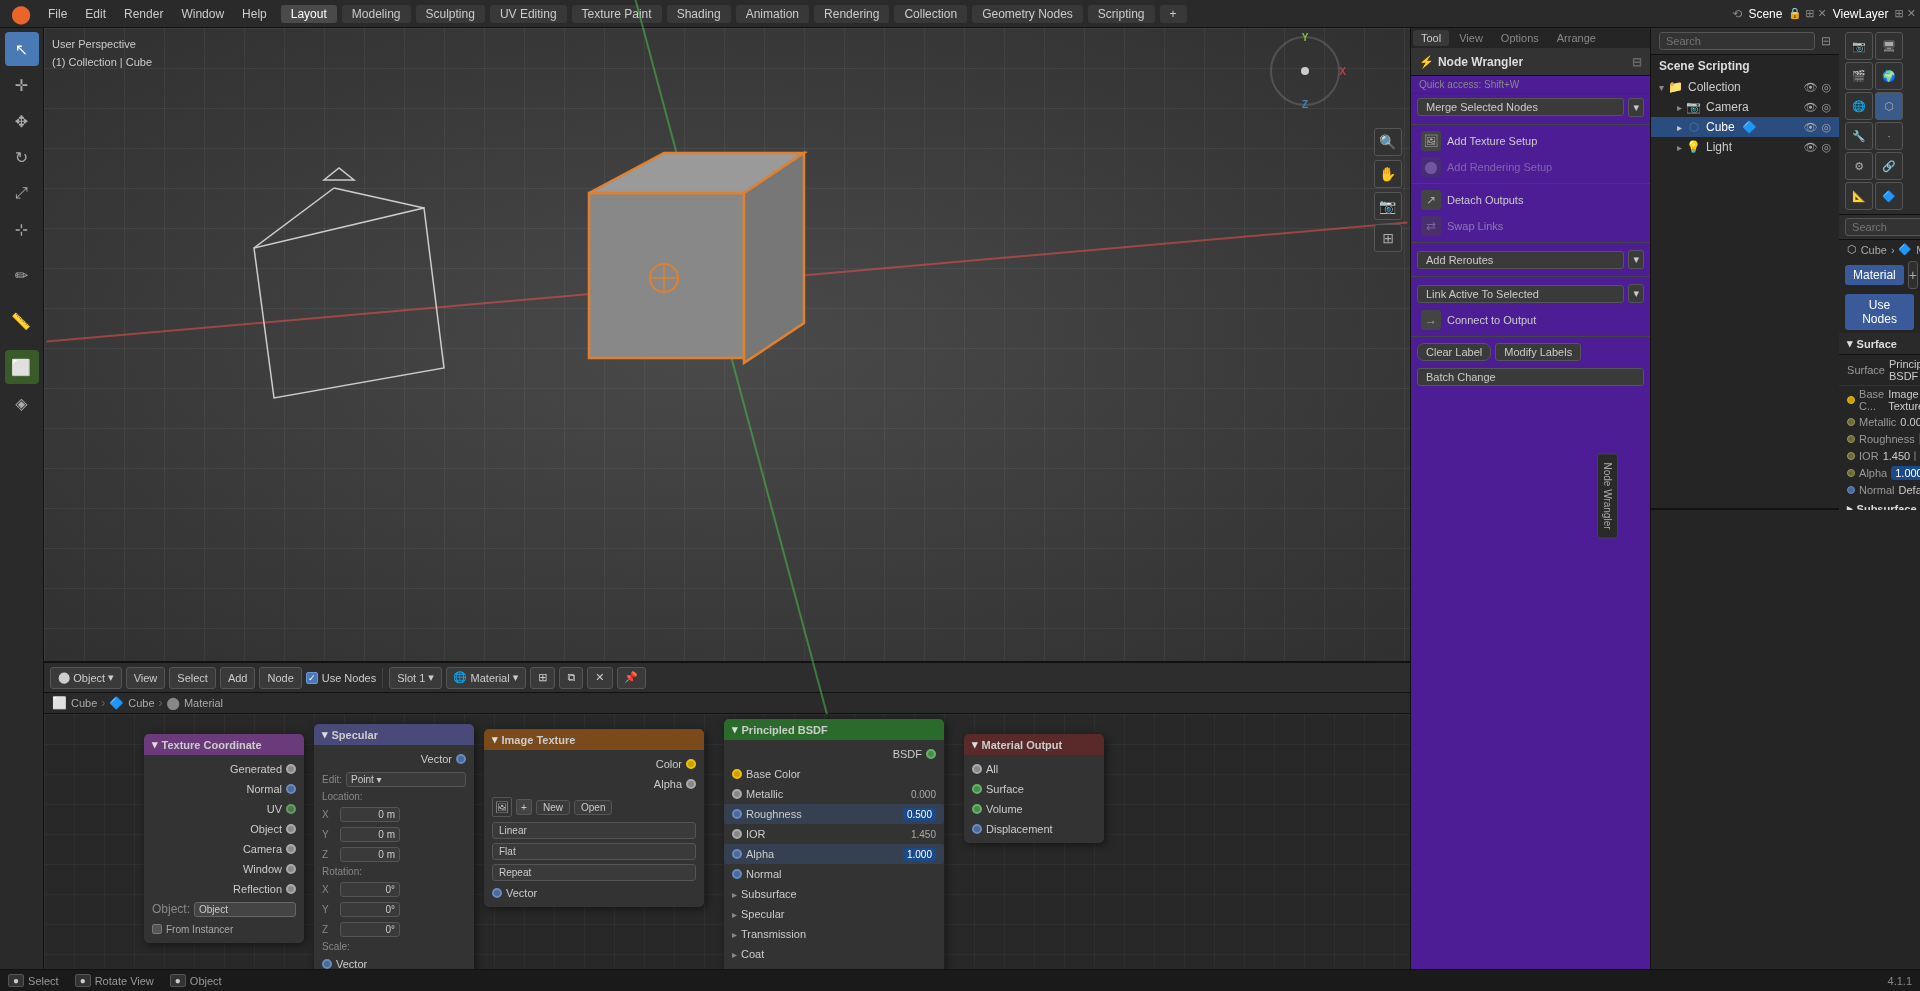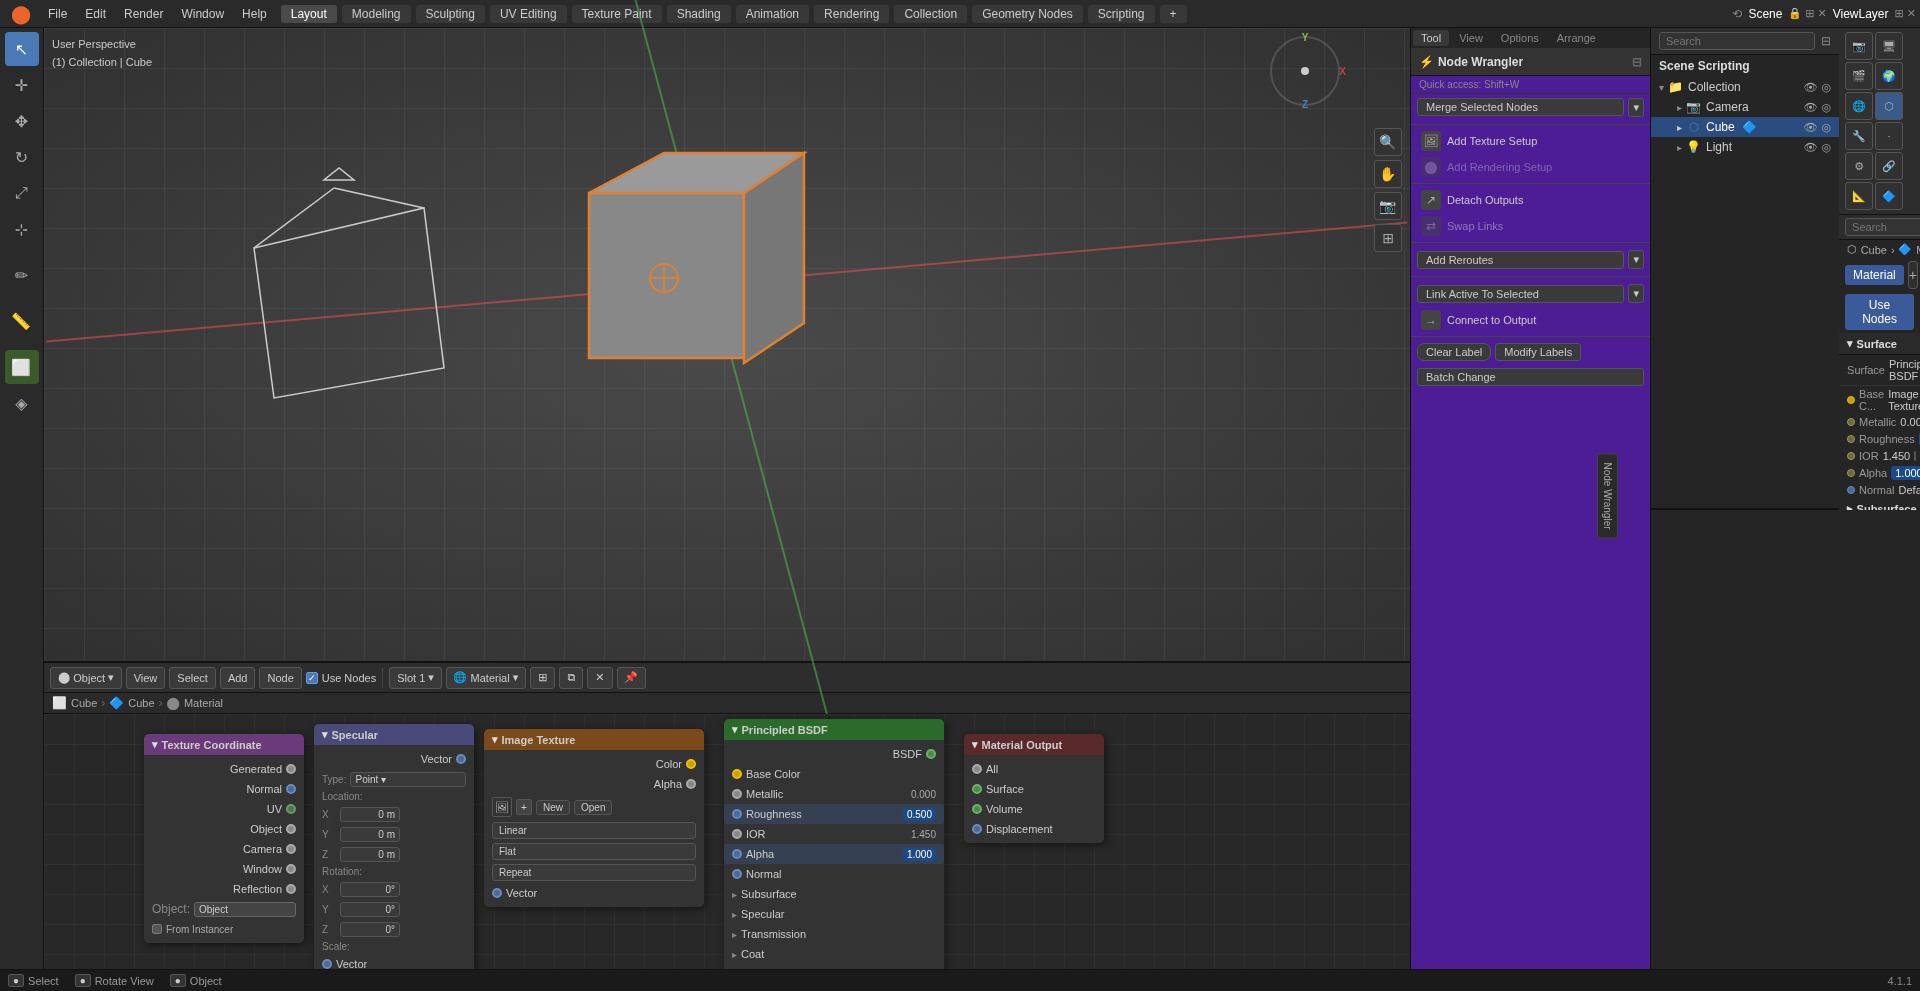--- a/index.html
+++ b/index.html
@@ -658,21 +658,21 @@
           <div class="node-header">
             <span style="color:#ddd;">▾</span>
             <span>Specular</span>
           </div>
           <div class="node-body">
             <div class="node-row">
               <span class="node-row-label" style="text-align:right;flex:1;">Vector</span>
               <div class="node-socket socket-blue"></div>
             </div>
             <div class="node-row">
-              <span style="color:#888;font-size:10px;flex-shrink:0;">Type:</span>
+              <span style="color:#888;font-size:10px;flex-shrink:0;">Edit:</span>
               <div style="background:#3a3a3a;border:1px solid #555;border-radius:3px;padding:1px 4px;font-size:10px;color:#ccc;flex:1;">Point ▾</div>
             </div>
             <div style="padding:2px 8px; color:#888; font-size:10px;">Location:</div>
             <div class="node-row">
               <span style="color:#888;font-size:10px;width:14px;">X</span>
               <div class="node-input-val">0 m</div>
             </div>
             <div class="node-row">
               <span style="color:#888;font-size:10px;width:14px;">Y</span>
               <div class="node-input-val">0 m</div>

